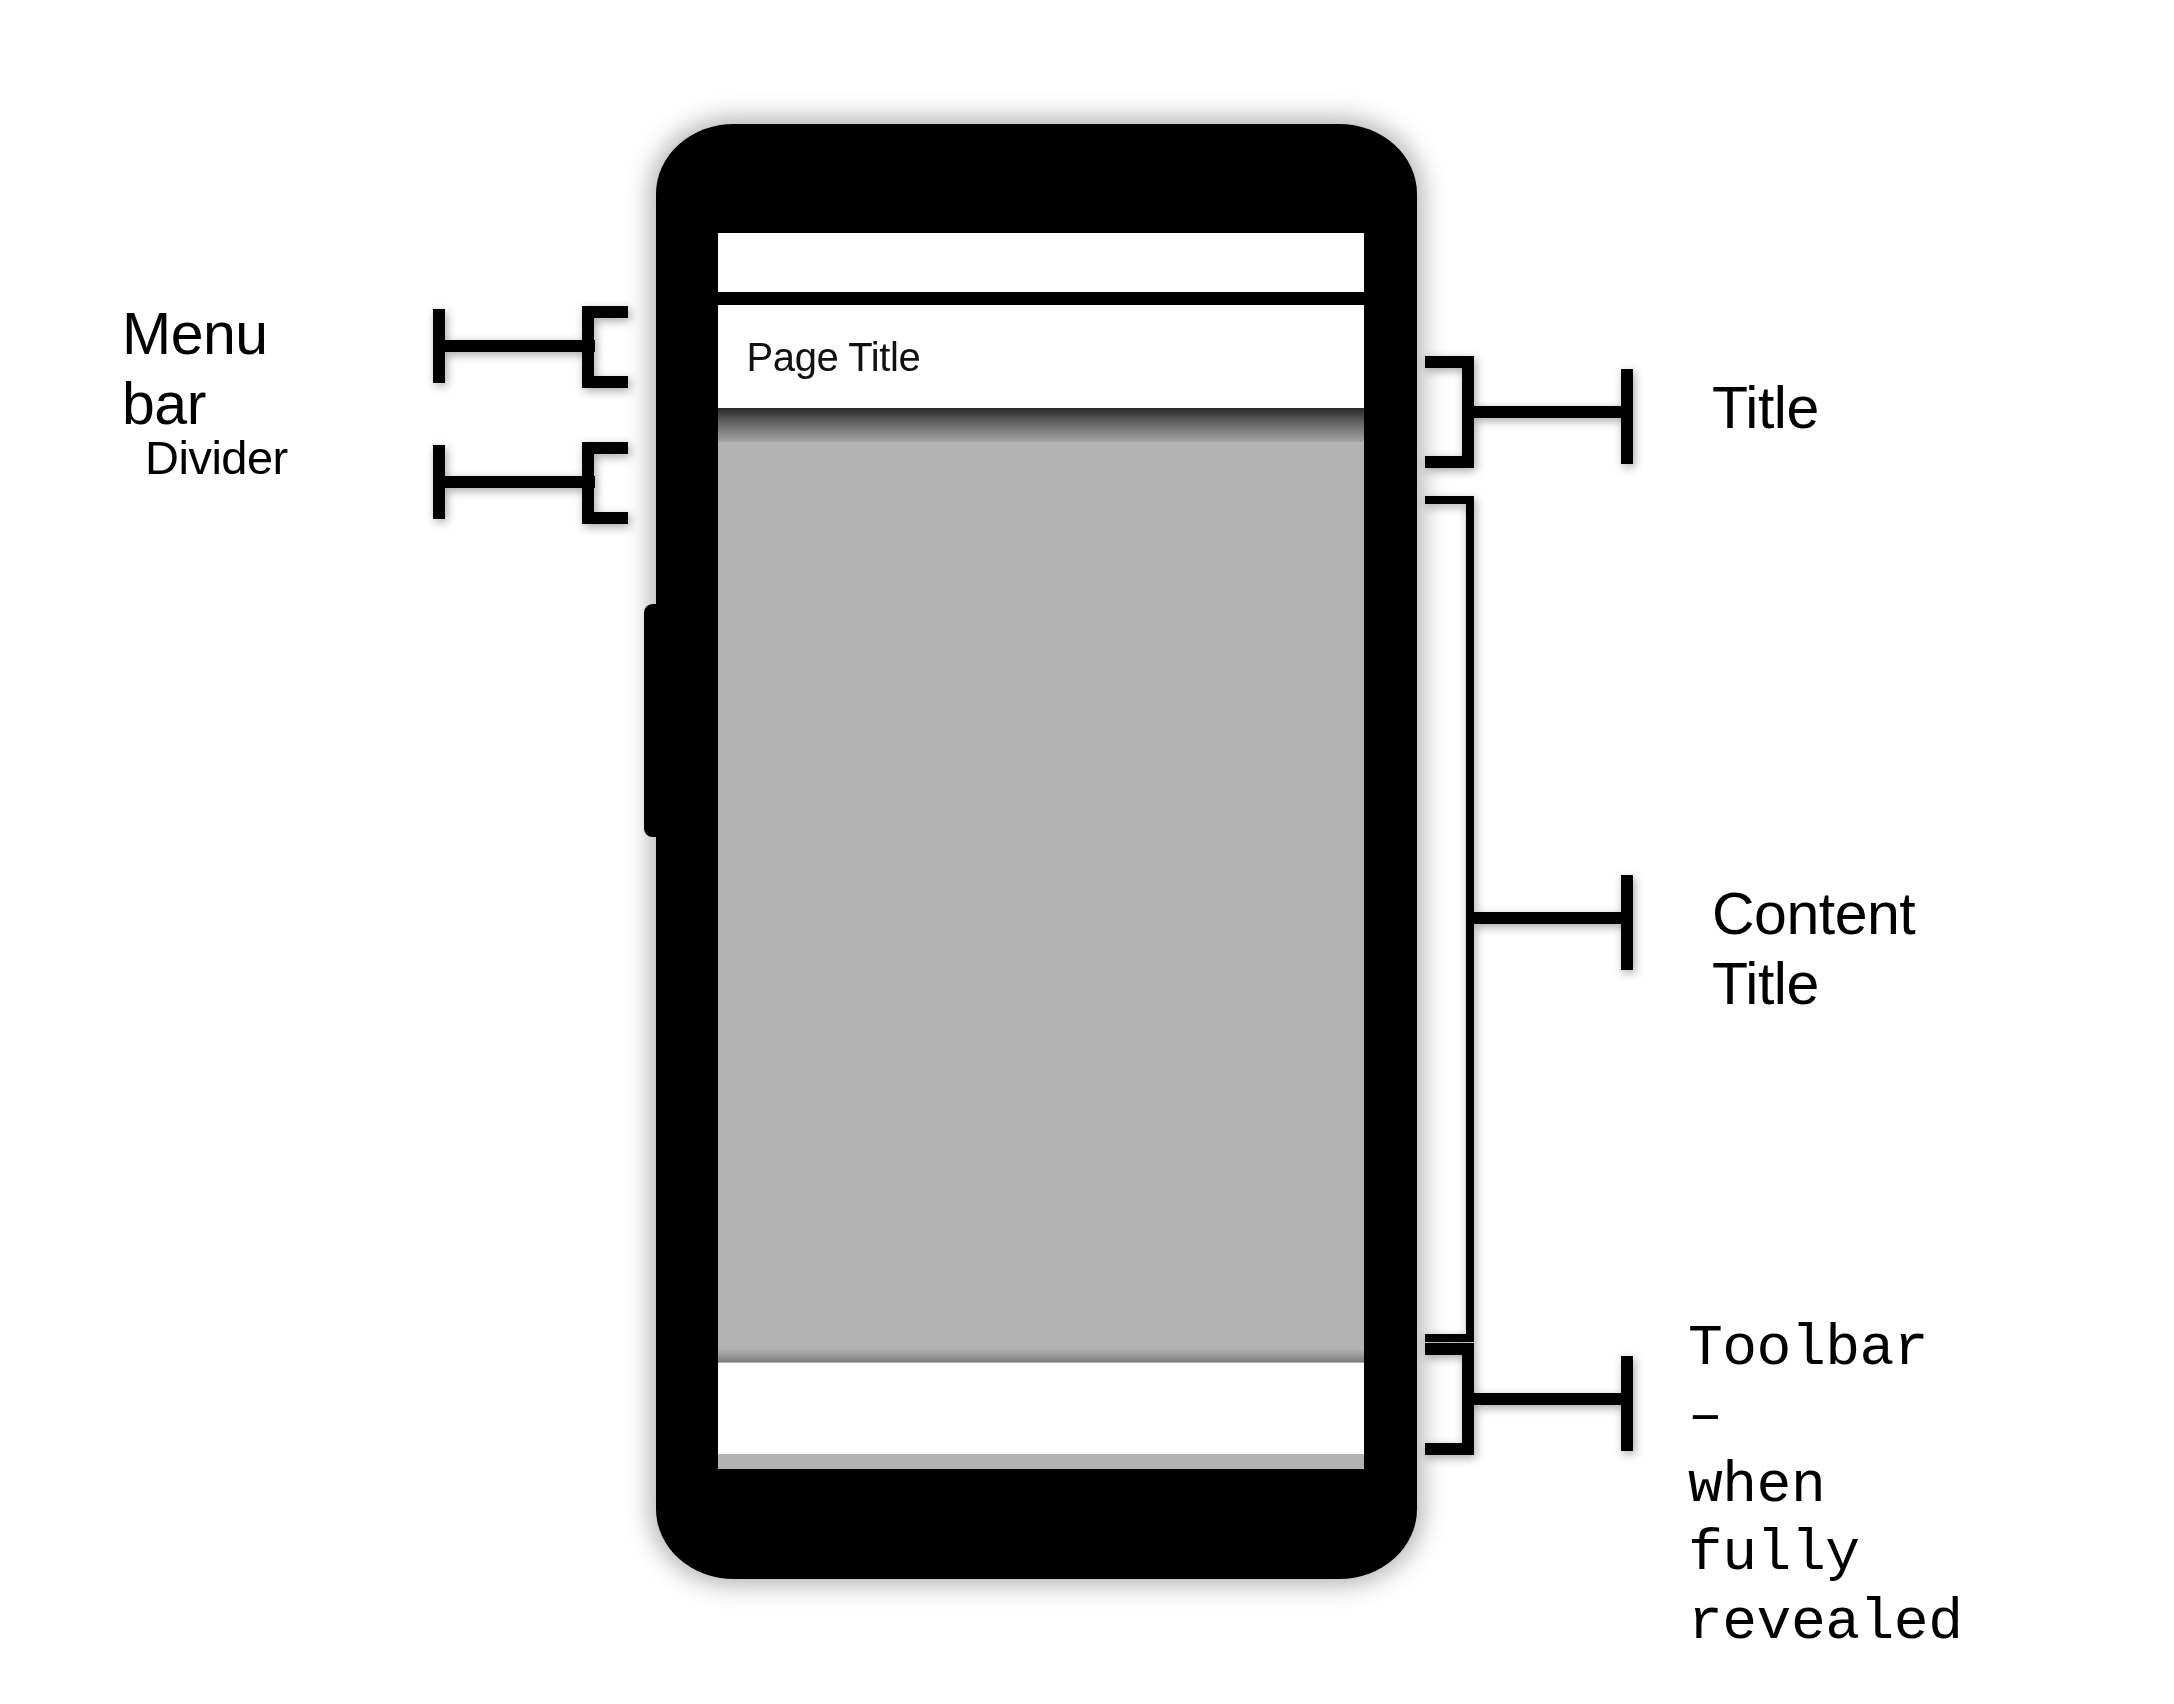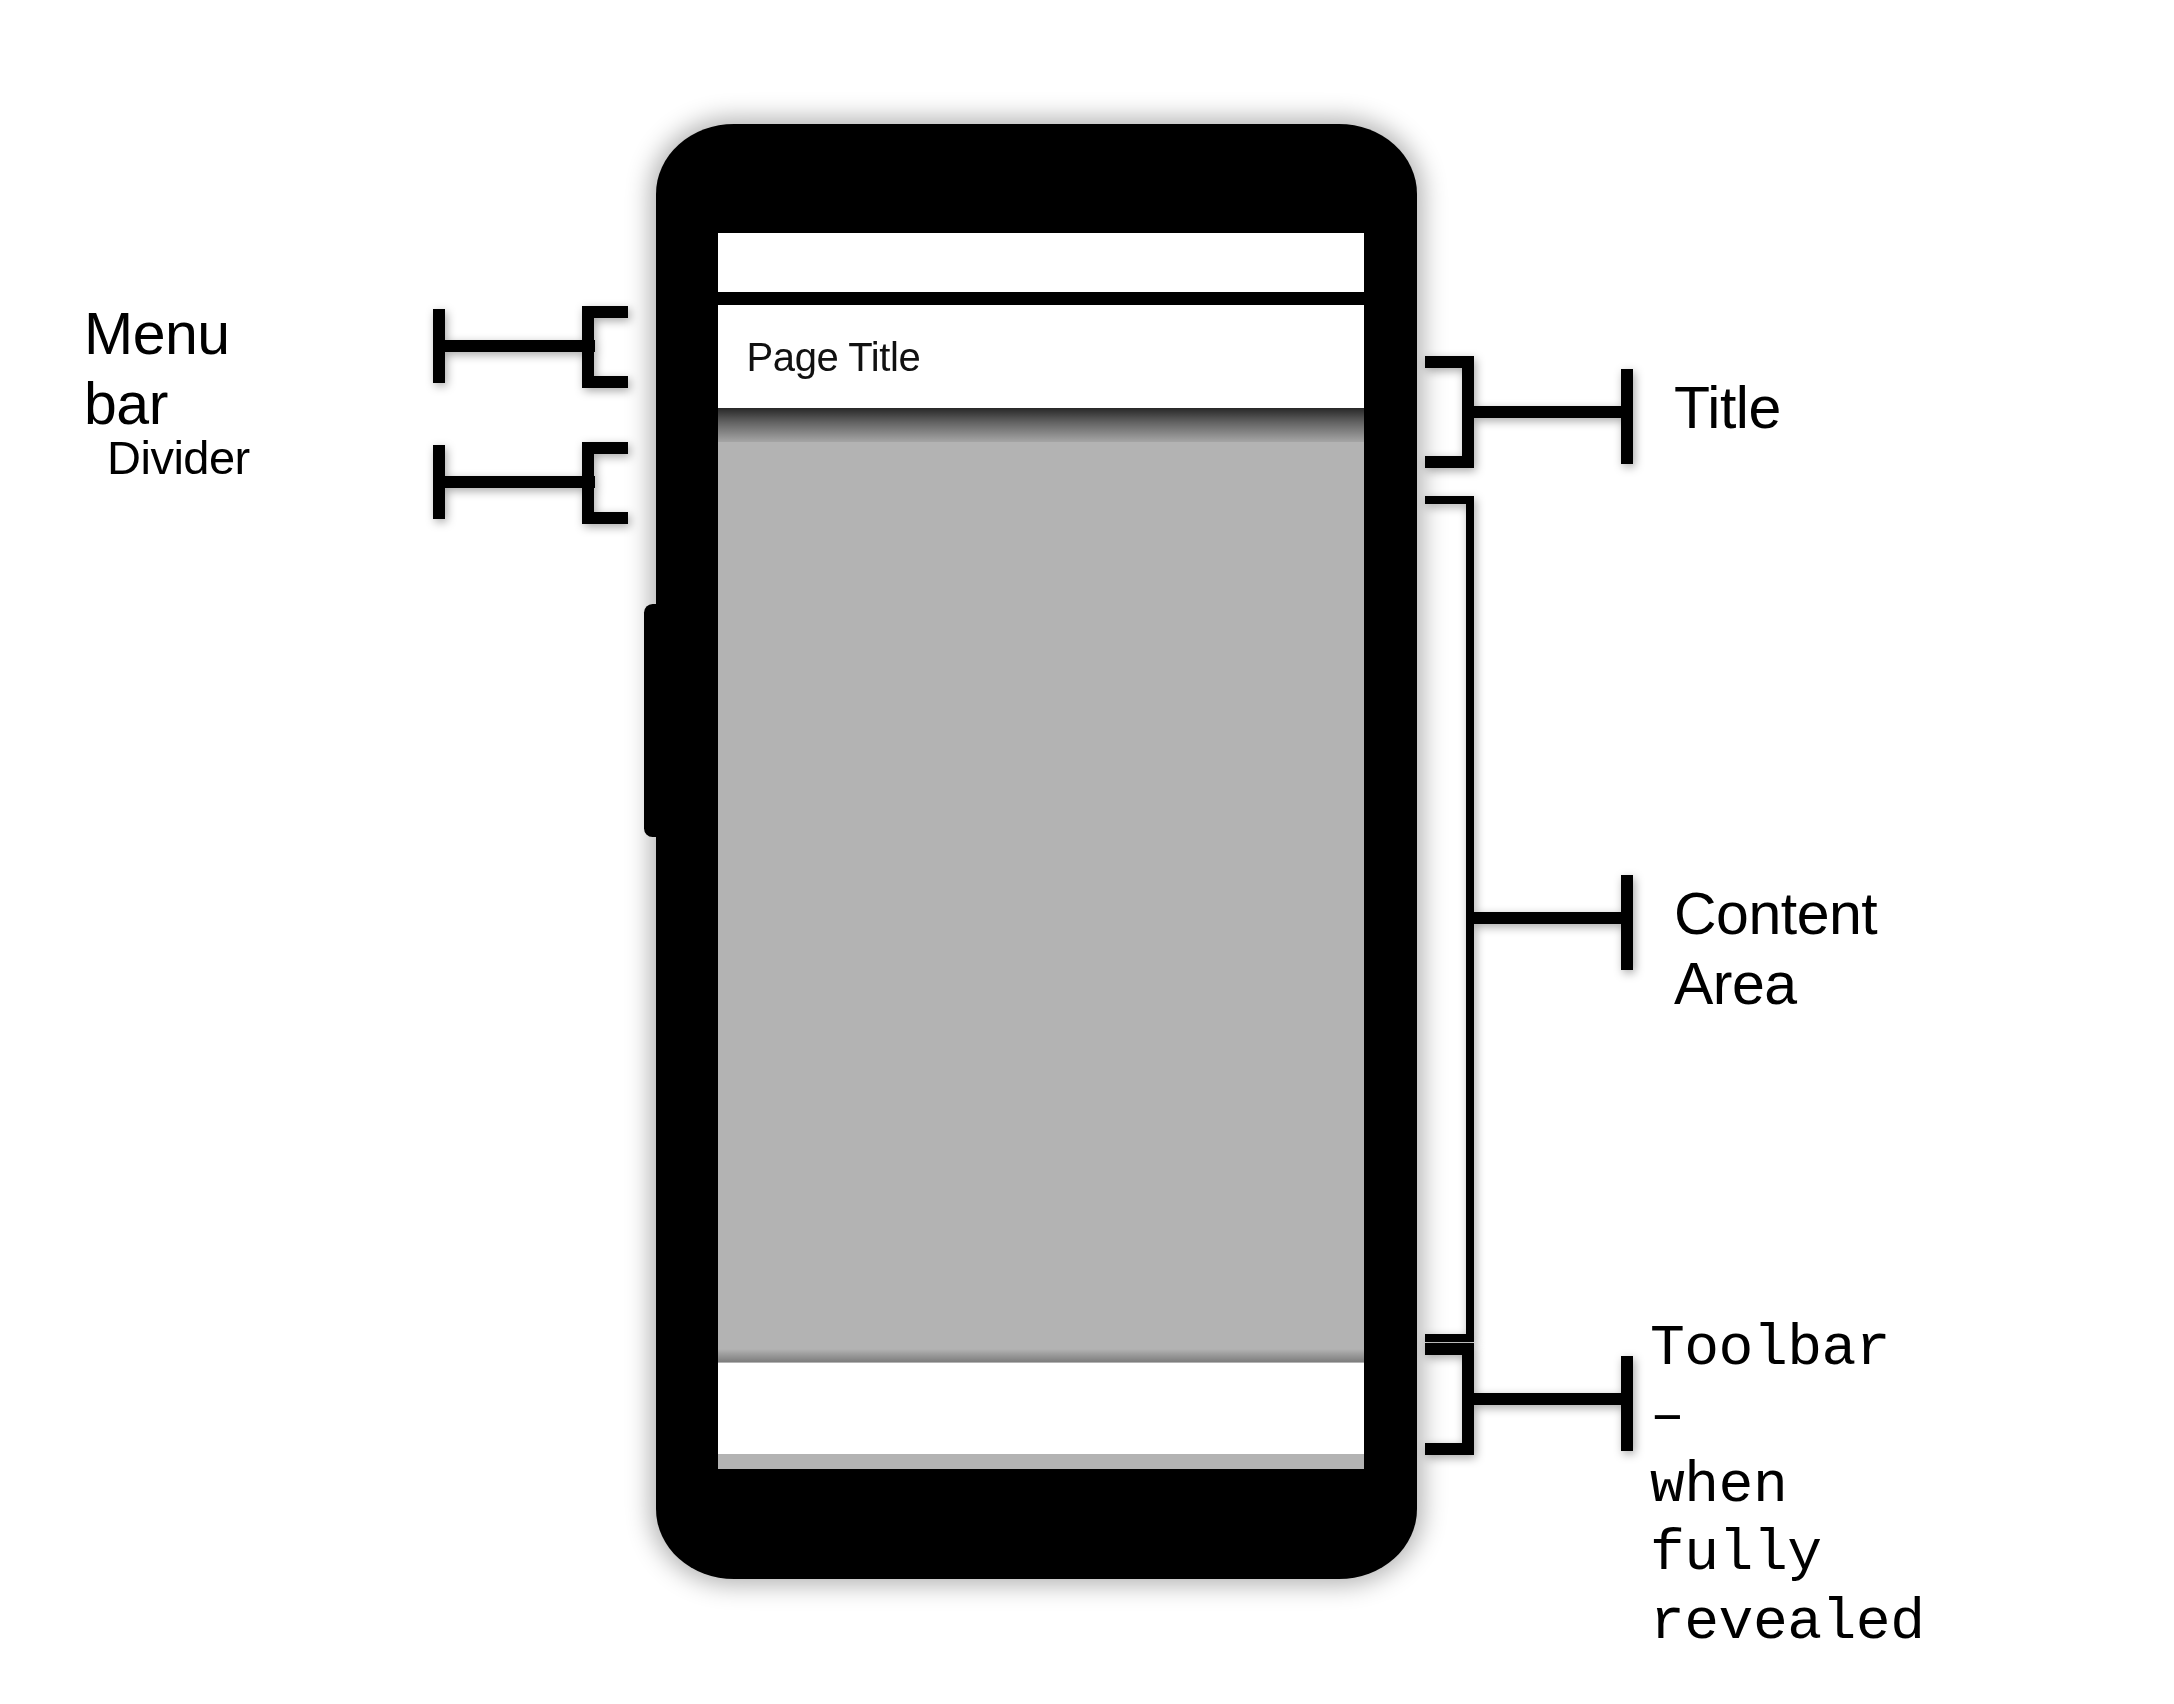--- a/index.html
+++ b/index.html
@@ -18,20 +18,21 @@
 
   
   .abs { position: absolute; }
   .label {
     position: absolute;
     font-weight: 400;
     color: #000;
     white-space: pre-line;
     line-height: 1.18;
     letter-spacing: -0.5px;
+    margin-left: 38px;
   }
 
   
   #phone-mockup {
     position: absolute;
     left: 656px;
     top: 124px;
     width: 761px;
     height: 1455px;
   }
@@ -222,21 +223,21 @@
 
 <div class="callout" style="left:0; top:0;">
 
   <div class="shadowed">
     <div class="bracket open-left" style="left:1425px; top:496px; width:49px; height:846px; border-width:8.6px;"></div>
     <div class="leader" style="left:1472px; top:912px; width:154px;"></div>
     <div class="tick" style="left:1621px; top:875px; height:95px;"></div>
   </div>
 
   <span class="label" style="left:1674px; top:880px; font-size:59px;">Content
-Area</span>
+Title</span>
 </div>
 
 <div class="callout" style="left:0; top:0;">
 
   <div class="shadowed">
     <div class="bracket open-left" style="left:1425px; top:1343px; width:49px; height:112px;"></div>
     <div class="leader" style="left:1472px; top:1393px; width:154px;"></div>
     <div class="tick" style="left:1621px; top:1356px; height:95px;"></div>
   </div>
 

